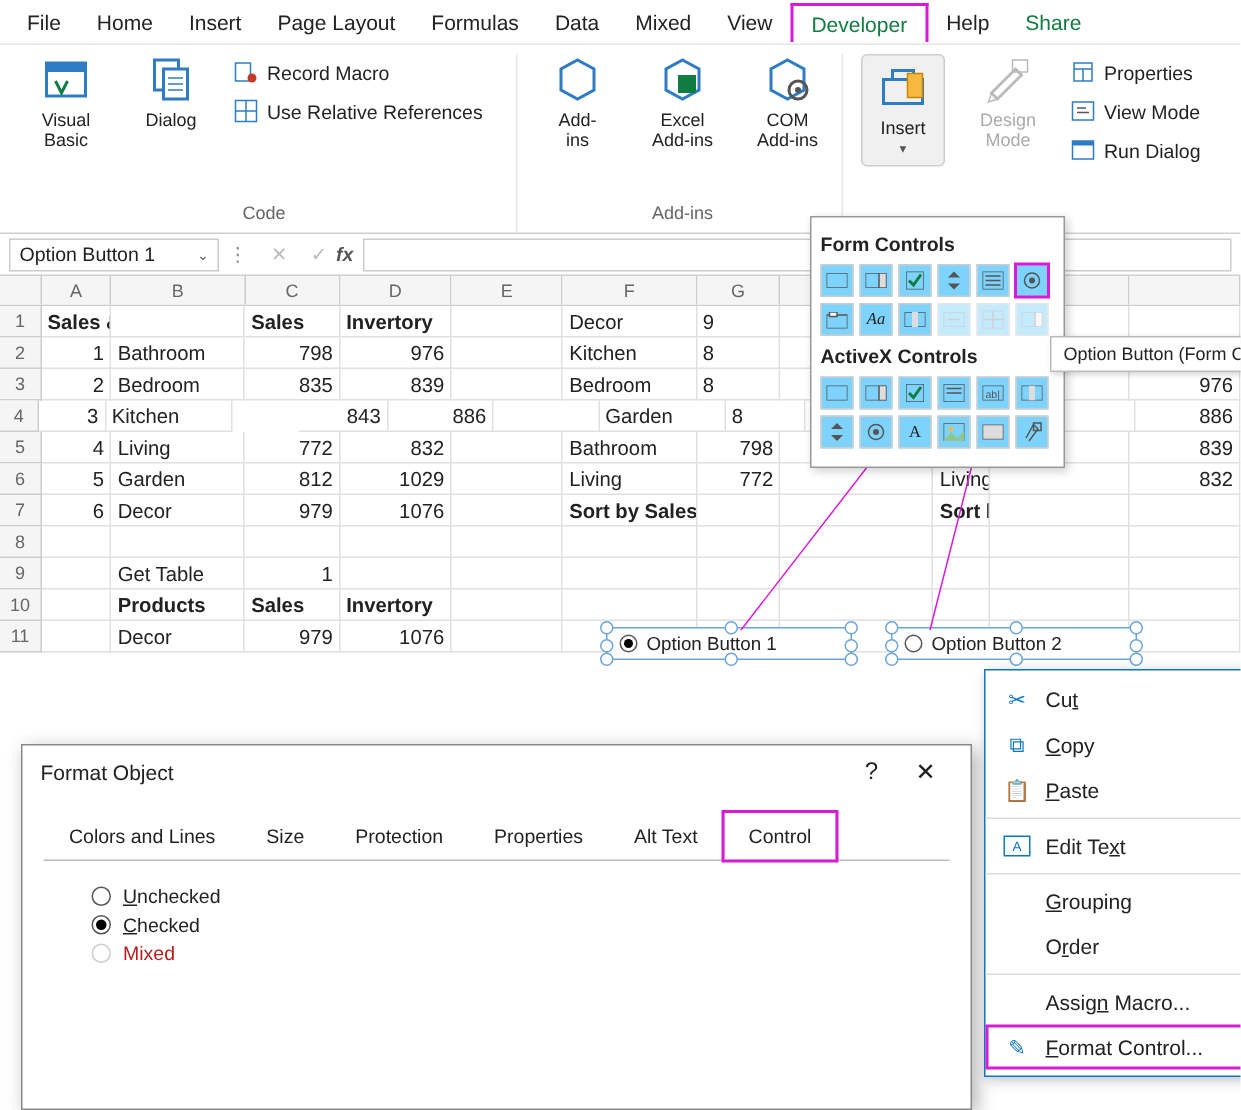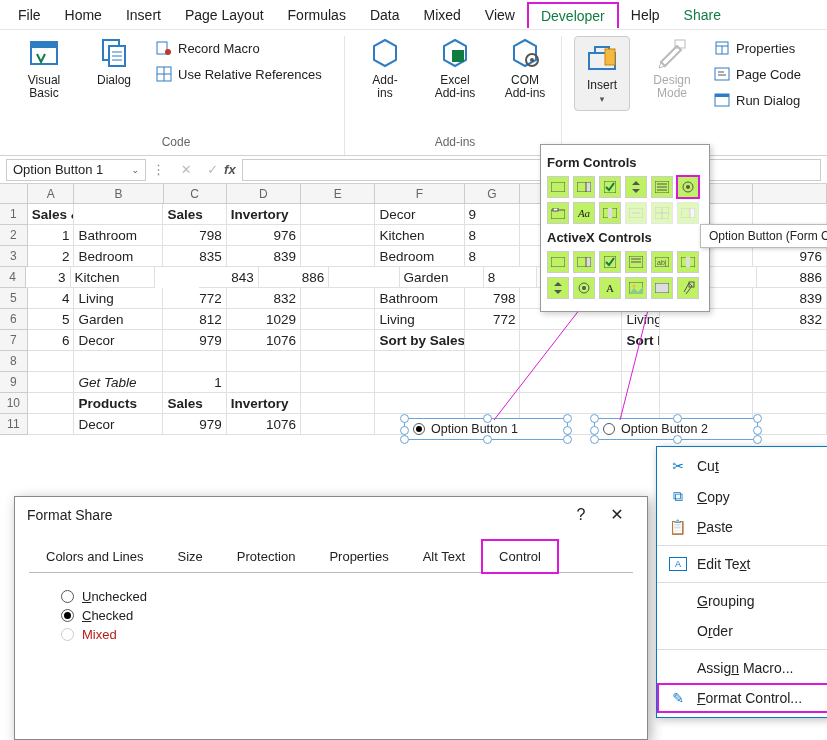--- a/index.html
+++ b/index.html
@@ -35,21 +35,21 @@
 .rowhdr{width:30px;border-right:1px solid #ccc;border-bottom:1px solid #ccc;background:#f5f5f5;text-align:center;font-size:12px;color:#666;display:flex;align-items:center;justify-content:center}
 .sheet{display:flex;flex-direction:column}
 .srow{display:flex;height:21px}
 .cell{border-right:1px solid #e0e0e0;border-bottom:1px solid #e0e0e0;padding:0 4px;display:flex;align-items:center;overflow:hidden;white-space:nowrap;font-size:13.5px}
 .r{justify-content:flex-end}
 .b{font-weight:700}
 
 .insert-panel{position:absolute;left:540px;top:144px;width:170px;background:#fff;border:1px solid #999;box-shadow:2px 2px 6px rgba(0,0,0,.2);padding:6px;z-index:20}
 .insert-panel .sec{font-weight:700;font-size:13px;margin:4px 0 6px}
 .ctrlgrid{display:flex;flex-wrap:wrap;gap:4px;margin-bottom:6px}
-.ctrlbtn{width:22px;height:22px;border:1px solid #ccc;display:flex;align-items:center;justify-content:center;font-size:11px;cursor:default;background:#bef264}
+.ctrlbtn{width:22px;height:22px;border:1px solid #ccc;display:flex;align-items:center;justify-content:center;font-size:11px;cursor:default;background:#7dd3fc}
 .ctrlbtn.disabled{opacity:.45}
 .ctrlbtn.hi{outline:2px solid #d81bd8;outline-offset:-1px}
 .tooltip{position:absolute;left:700px;top:224px;background:#fff;border:1px solid #bbb;padding:4px 8px;font-size:12px;box-shadow:1px 1px 4px rgba(0,0,0,.2);z-index:25;white-space:nowrap}
 
 .optobj{position:absolute;border:1px solid #6aa5da;background:#fff;display:flex;align-items:center;gap:6px;padding:2px 8px;font-size:12.5px}
 .optobj .radio{width:12px;height:12px;border:1px solid #555;border-radius:50%;display:flex;align-items:center;justify-content:center}
 .optobj .radio.on::after{content:"";width:6px;height:6px;background:#000;border-radius:50%}
 .handle{position:absolute;width:9px;height:9px;border:1px solid #6aa5da;background:#fff;border-radius:50%}
 
 .ctxmenu{position:absolute;left:656px;top:446px;width:210px;background:#fff;border:1px solid #0a77c4;box-shadow:2px 2px 8px rgba(0,0,0,.25);z-index:30;padding:4px 0}
@@ -193,21 +193,21 @@
               <line x1="8" y1="6" x2="8" y2="14" stroke="#2e7cc3"></line>
             </svg>
             <span>Properties</span>
           </div>
         <div class="smallbtn">
             <svg width="16" height="16">
               <rect x="1" y="2" width="14" height="12" fill="none" stroke="#2e7cc3"></rect>
               <line x1="4" y1="6" x2="10" y2="6" stroke="#555"></line>
               <line x1="4" y1="9" x2="12" y2="9" stroke="#555"></line>
             </svg>
-            <span>Page Code</span>
+            <span>View Mode</span>
           </div>
         <div class="smallbtn">
             <svg width="16" height="16">
               <rect x="1" y="2" width="14" height="12" fill="none" stroke="#2e7cc3"></rect>
               <rect x="1" y="2" width="14" height="3" fill="#2e7cc3"></rect>
             </svg>
             <span>Run Dialog</span>
           </div>
       </div>
     </div>
@@ -349,21 +349,21 @@
         <div class="cell" style="width: 96px;"></div>
         <div class="cell" style="width: 60px;"></div>
         <div class="cell" style="width: 110px;"></div>
         <div class="cell" style="width: 40px;"></div>
         <div class="cell" style="width: 100px;"></div>
         <div class="cell" style="width: 80px;"></div>
       </div>
       <div class="srow">
         <div class="rowhdr">9</div>
         <div class="cell" style="width: 50px;"></div>
-        <div class="cell" style="width: 96px; font-style: italic;">Get Table</div>
+        <div class="cell" style="width: 96px;">Get Table</div>
         <div class="cell r" style="width: 68px;">1</div>
         <div class="cell" style="width: 80px;"></div>
         <div class="cell" style="width: 80px;"></div>
         <div class="cell" style="width: 96px;"></div>
         <div class="cell" style="width: 60px;"></div>
         <div class="cell" style="width: 110px;"></div>
         <div class="cell" style="width: 40px;"></div>
         <div class="cell" style="width: 100px;"></div>
         <div class="cell" style="width: 80px;"></div>
       </div>
@@ -606,21 +606,21 @@
       <span>Assig<span class="under">n</span> Macro...</span>
     </div>
   <div class="item hi">
       <span class="ico">✎</span>
       <span><span class="under">F</span>ormat Control...</span>
     </div>
 </div>
 
 <div class="dialog">
   <div class="dlgtitle">
-    <span>Format Share</span>
+    <span>Format Object</span>
     <span class="sp"></span>
     <span class="hb">?</span>
     <span class="xb">✕</span>
   </div>
   <div class="dlgtabs">
       <div class="dlgtab">Colors and Lines</div>
       <div class="dlgtab">Size</div>
       <div class="dlgtab">Protection</div>
       <div class="dlgtab">Properties</div>
       <div class="dlgtab">Alt Text</div>

